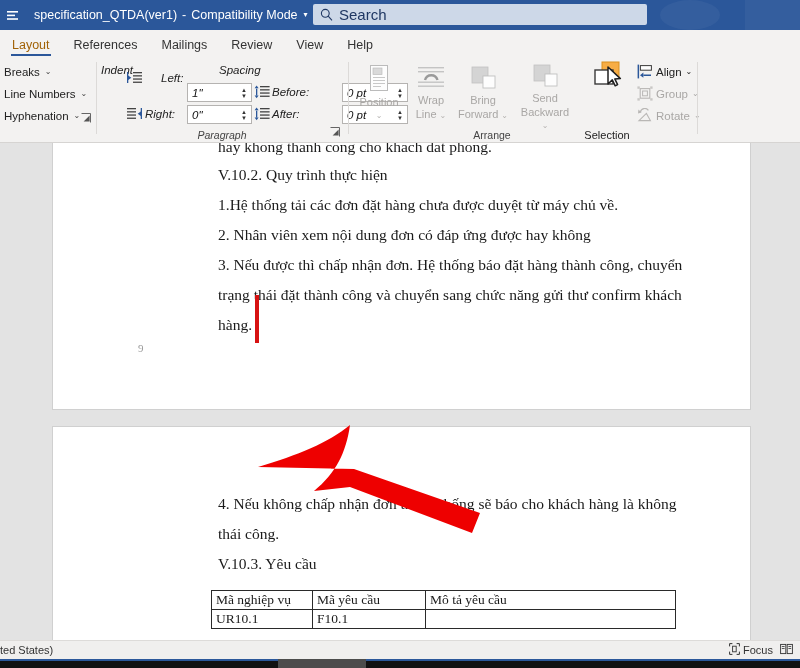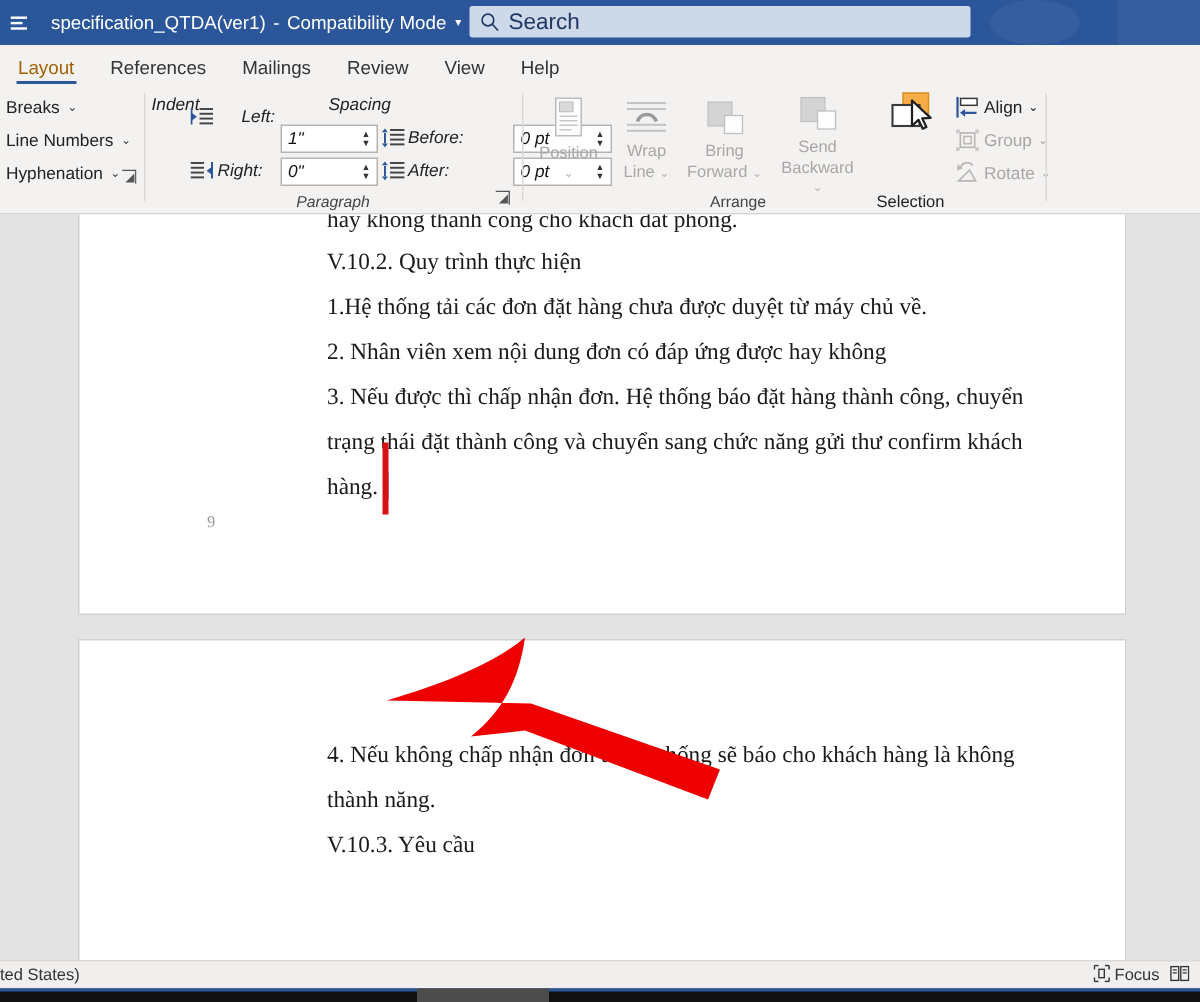--- a/index.html
+++ b/index.html
@@ -497,23 +497,37 @@
       <div class="doc-line" style="top:120px;">3. Nếu được thì chấp nhận đơn. Hệ thống báo đặt hàng thành công, chuyển</div>
       <div class="doc-line" style="top:150px;">trạng thái đặt thành công và chuyển sang chức năng gửi thư confirm khách</div>
       <div class="doc-line" style="top:180px;">hàng.</div>
 
       <div class="ins-caret" style="left:204px;top:179px;height:18px;"></div>
       <div class="pagenum" style="top:206px;">9</div>
     </div>
 
     <div class="page page2">
       <div class="doc-line" style="top:68px;">4. Nếu không chấp nhận đơn thì hệ thống sẽ báo cho khách hàng là không</div>
-      <div class="doc-line" style="top:98px;">thành năng.</div>
+      <div class="doc-line" style="top:98px;">thái công.</div>
       <div class="doc-line" style="top:128px;">V.10.3. Yêu cầu</div>
 
+      <table class="req-table" style="top:163px;width:465px;">
+        <tbody>
+            <tr>
+          <td style="width:101px;">Mã nghiệp vụ</td>
+          <td style="width:113px;">Mã yêu cầu</td>
+          <td>Mô tả yêu cầu</td>
+        </tr>
+        <tr>
+          <td>UR10.1</td>
+          <td>F10.1</td>
+          <td></td>
+        </tr>
+      </tbody>
+        </table>
     </div>
 
     <div class="caret-bar" style="left:255px;top:152px;height:48px;"></div>
 
     <svg class="arrow-svg" width="230" height="110" viewBox="0 0 230 110">
       <path d="M8 42
                C 48 30, 78 18, 100 0
                C 96 28, 86 48, 64 66
                L 100 62
                L 222 108

